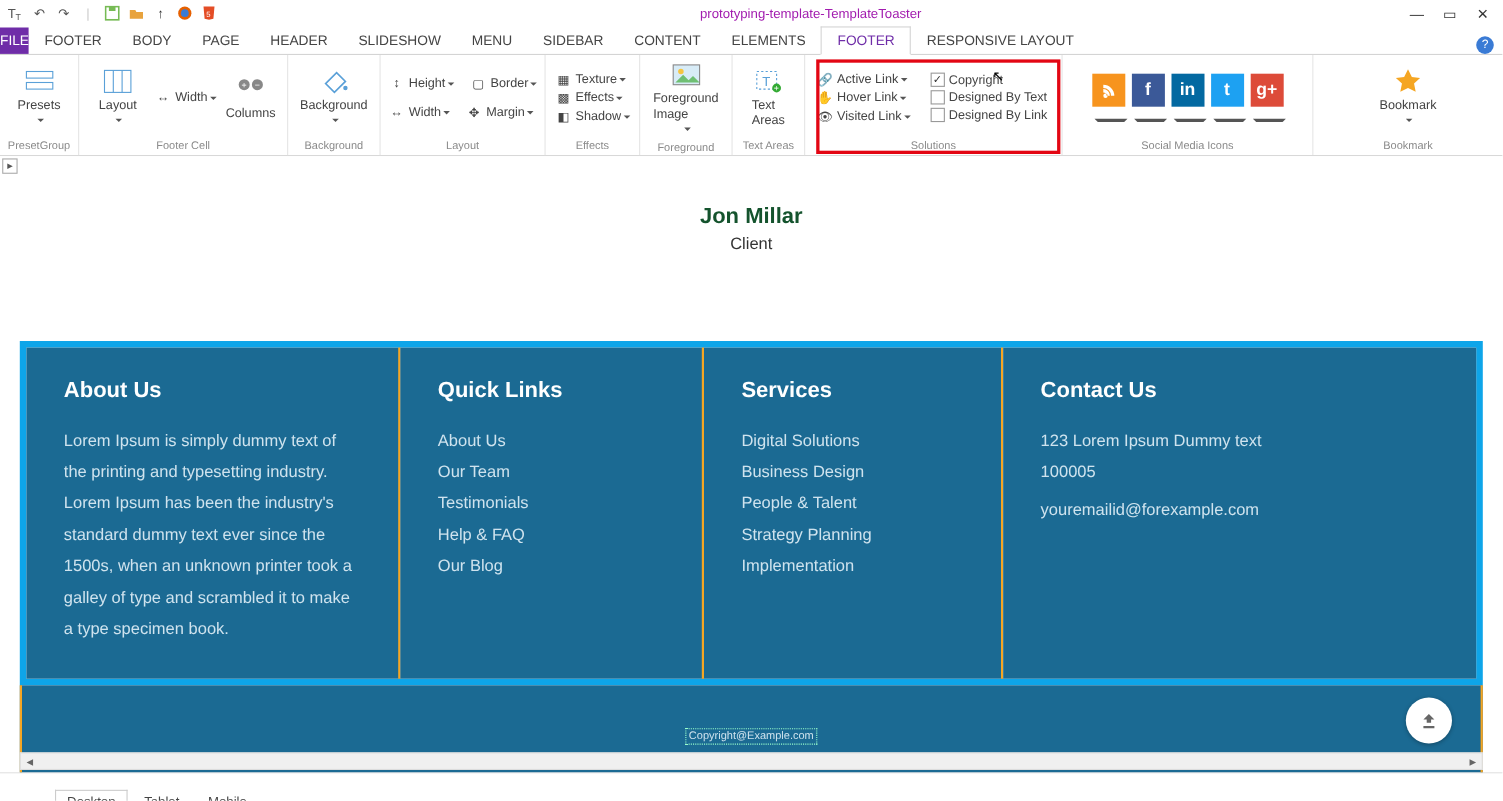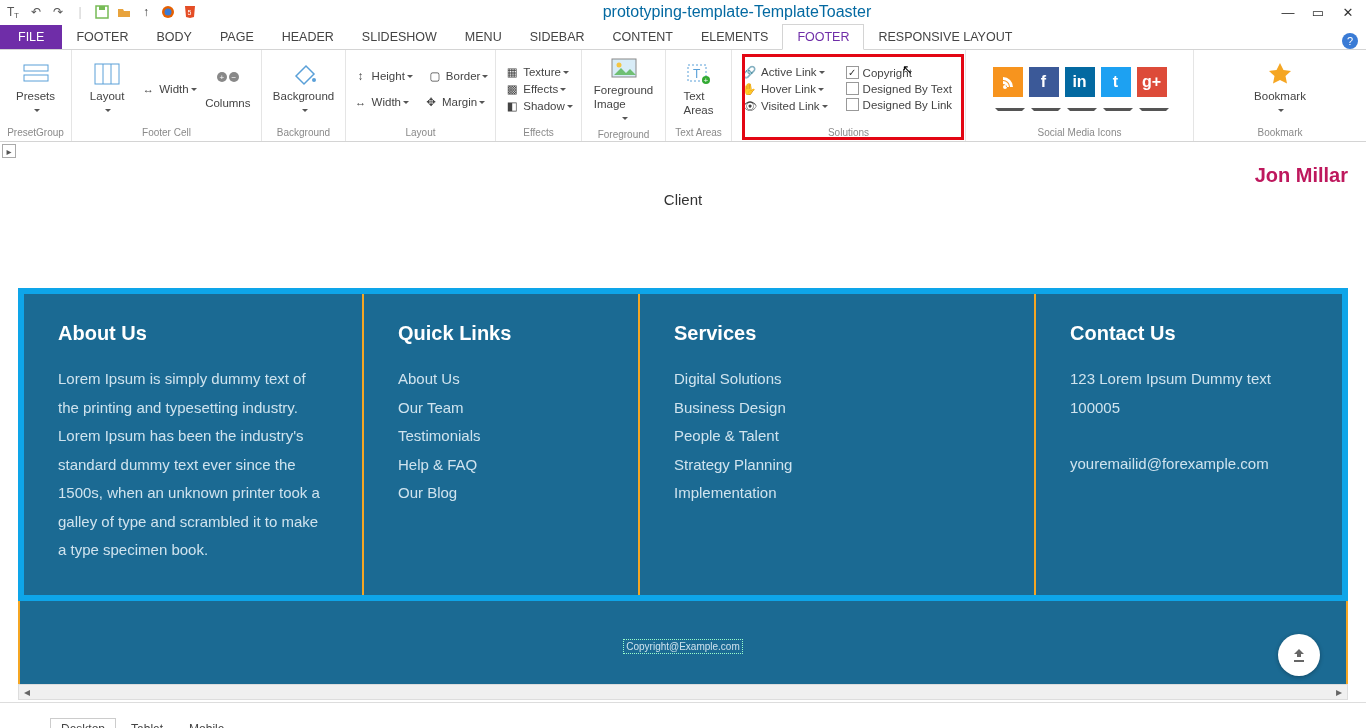--- a/index.html
+++ b/index.html
@@ -1,26 +1,26 @@
 <!DOCTYPE html>
 <html><head>
 <meta charset="utf-8">
 <style>
 * { margin:0; padding:0; box-sizing:border-box; font-family:"Segoe UI",Arial,sans-serif; }
 body { background:#fff; width:1366px; height:728px; overflow:hidden; font-size:12px; }
 
 
 .qat { height:24px; display:flex; align-items:center; padding:0 6px; gap:6px; background:#fff; }
 .qat .ico { width:16px; height:16px; display:flex; align-items:center; justify-content:center; cursor:pointer; color:#555; }
-.qat .title { flex:1; text-align:center; color:#0369a1; font-size:16px; }
+.qat .title { flex:1; text-align:center; color:#a21caf; font-size:12px; }
 .qat .winbtn { width:24px; text-align:center; color:#333; cursor:pointer; font-size:13px; }
 
 
 .tabs { height:26px; display:flex; align-items:flex-end; border-bottom:1px solid #d4d4d4; padding-left:0; }
-.tab-file { background:#6f2da8; color:#fff; padding:5px 18px; font-size:12.5px; cursor:pointer;margin-top:41px; }
+.tab-file { background:#6f2da8; color:#fff; padding:5px 0; font-size:12.5px; cursor:pointer;margin-top:41px; }
 .tab { padding:5px 14px; color:#444; font-size:12.5px; cursor:pointer; }
 .tab.active { color:#6f2da8; border:1px solid #d4d4d4; border-bottom:1px solid #fff; position:relative; top:1px; background:#fff; }
 .help-icon { margin-left:auto; margin-right:8px; width:16px; height:16px; border-radius:50%; background:#3a7bd5; color:#fff; display:flex; align-items:center; justify-content:center; font-size:11px; cursor:pointer; }
 
 
 .ribbon { height:92px; display:flex; border-bottom:1px solid #d4d4d4; background:#fff; }
 .group { border-right:1px solid #e5e5e5; display:flex; flex-direction:column; }
 .group-body { flex:1; display:flex; align-items:center; justify-content:center; padding:2px 6px 0; gap:4px; }
 .group-label { text-align:center; color:#8a8a8a; font-size:10px; padding:2px 0 3px; }
 .bigbtn { display:flex; flex-direction:column; align-items:center; justify-content:center; width:60px; cursor:pointer; color:#444; font-size:11.5px; line-height:1.2; padding:2px; }
@@ -39,28 +39,28 @@
 
 .social { width:30px; height:30px; display:flex; align-items:center; justify-content:center; color:#fff; font-weight:bold; font-size:16px; }
 .social-row { display:flex; gap:6px; padding:4px 6px 0; }
 .social-dd { display:flex; gap:6px; padding:0 6px 0; }
 .social-dd span { width:30px; text-align:center; }
 
 
 .canvas-wrap { position:relative; height:calc(728px - 24px - 26px - 92px - 26px); overflow:hidden; background:#fff; }
 .expand-tab { position:absolute; left:2px; top:2px; width:14px; height:14px; border:1px solid #aaa; display:flex; align-items:center; justify-content:center; font-size:10px; color:#555; cursor:pointer; }
 .page { margin:0 18px; }
-.person-name { text-align:right; font-size:20px; font-weight:600; color:#be185d; margin-top:22px; }
+.person-name { text-align:center; font-size:20px; font-weight:600; color:#14532d; margin-top:44px; }
 .person-role { text-align:center; font-size:15px; color:#333; margin-top:4px; }
 
 .footer { margin-top:80px; border:6px solid #0ea5e9; display:flex; }
 .fcol { background:#1b6a93; color:#fff; border-right:2px solid #f5a623; padding:28px 34px 30px; }
 .fcol:nth-child(1){ width:340px; }
 .fcol:nth-child(2){ width:276px; }
-.fcol:nth-child(3){ width:396px; }
+.fcol:nth-child(3){ width:272px; }
 .fcol:nth-child(4){ flex:1; border-right:none; }
 .fcol h3 { font-size:20px; font-weight:600; margin-bottom:20px; }
 .fcol p, .fcol li { font-size:15px; line-height:1.9; color:#cfe3ee; }
 .fcol ul { list-style:none; }
 .copyright-bar { background:#1b6a93; border:2px solid #f5a623; border-top:none; text-align:center; padding:38px 0; }
 .copyright-bar span { color:#cfe3ee; border:1px dotted #9fc; font-size:10px; padding:1px 2px; }
 
 .scroll-top { position:absolute; right:46px; bottom:26px; width:42px; height:42px; border-radius:50%; background:#fff; box-shadow:0 1px 4px rgba(0,0,0,.3); display:flex; align-items:center; justify-content:center; color:#555; font-size:18px; cursor:pointer; }
 .hscroll { position:absolute; left:18px; right:18px; bottom:2px; height:16px; background:#f0f0f0; border:1px solid #ddd; }
 .hscroll .lbtn,.hscroll .rbtn { position:absolute; top:0; width:16px; height:14px; display:flex; align-items:center; justify-content:center; color:#666; cursor:pointer;}
@@ -400,21 +400,21 @@
           <li>Business Design</li>
           <li>People &amp; Talent</li>
           <li>Strategy Planning</li>
           <li>Implementation</li>
         </ul>
       </div>
       <div class="fcol">
         <h3>Contact Us</h3>
         <p>123 Lorem Ipsum Dummy text</p>
         <p>100005</p>
-        <p style="margin-top:28px">youremailid@forexample.com</p>
+        <p style="margin-top:6px">youremailid@forexample.com</p>
       </div>
     </div>
     <div class="copyright-bar">
       <span>Copyright@Example.com</span>
     </div>
   </div>
 
   <div class="scroll-top">
       <svg width="18" height="18">
         <path d="M9 3l-5 5h3v3h4v-3h3z M4 14h10v2H4z" fill="#666"></path>

